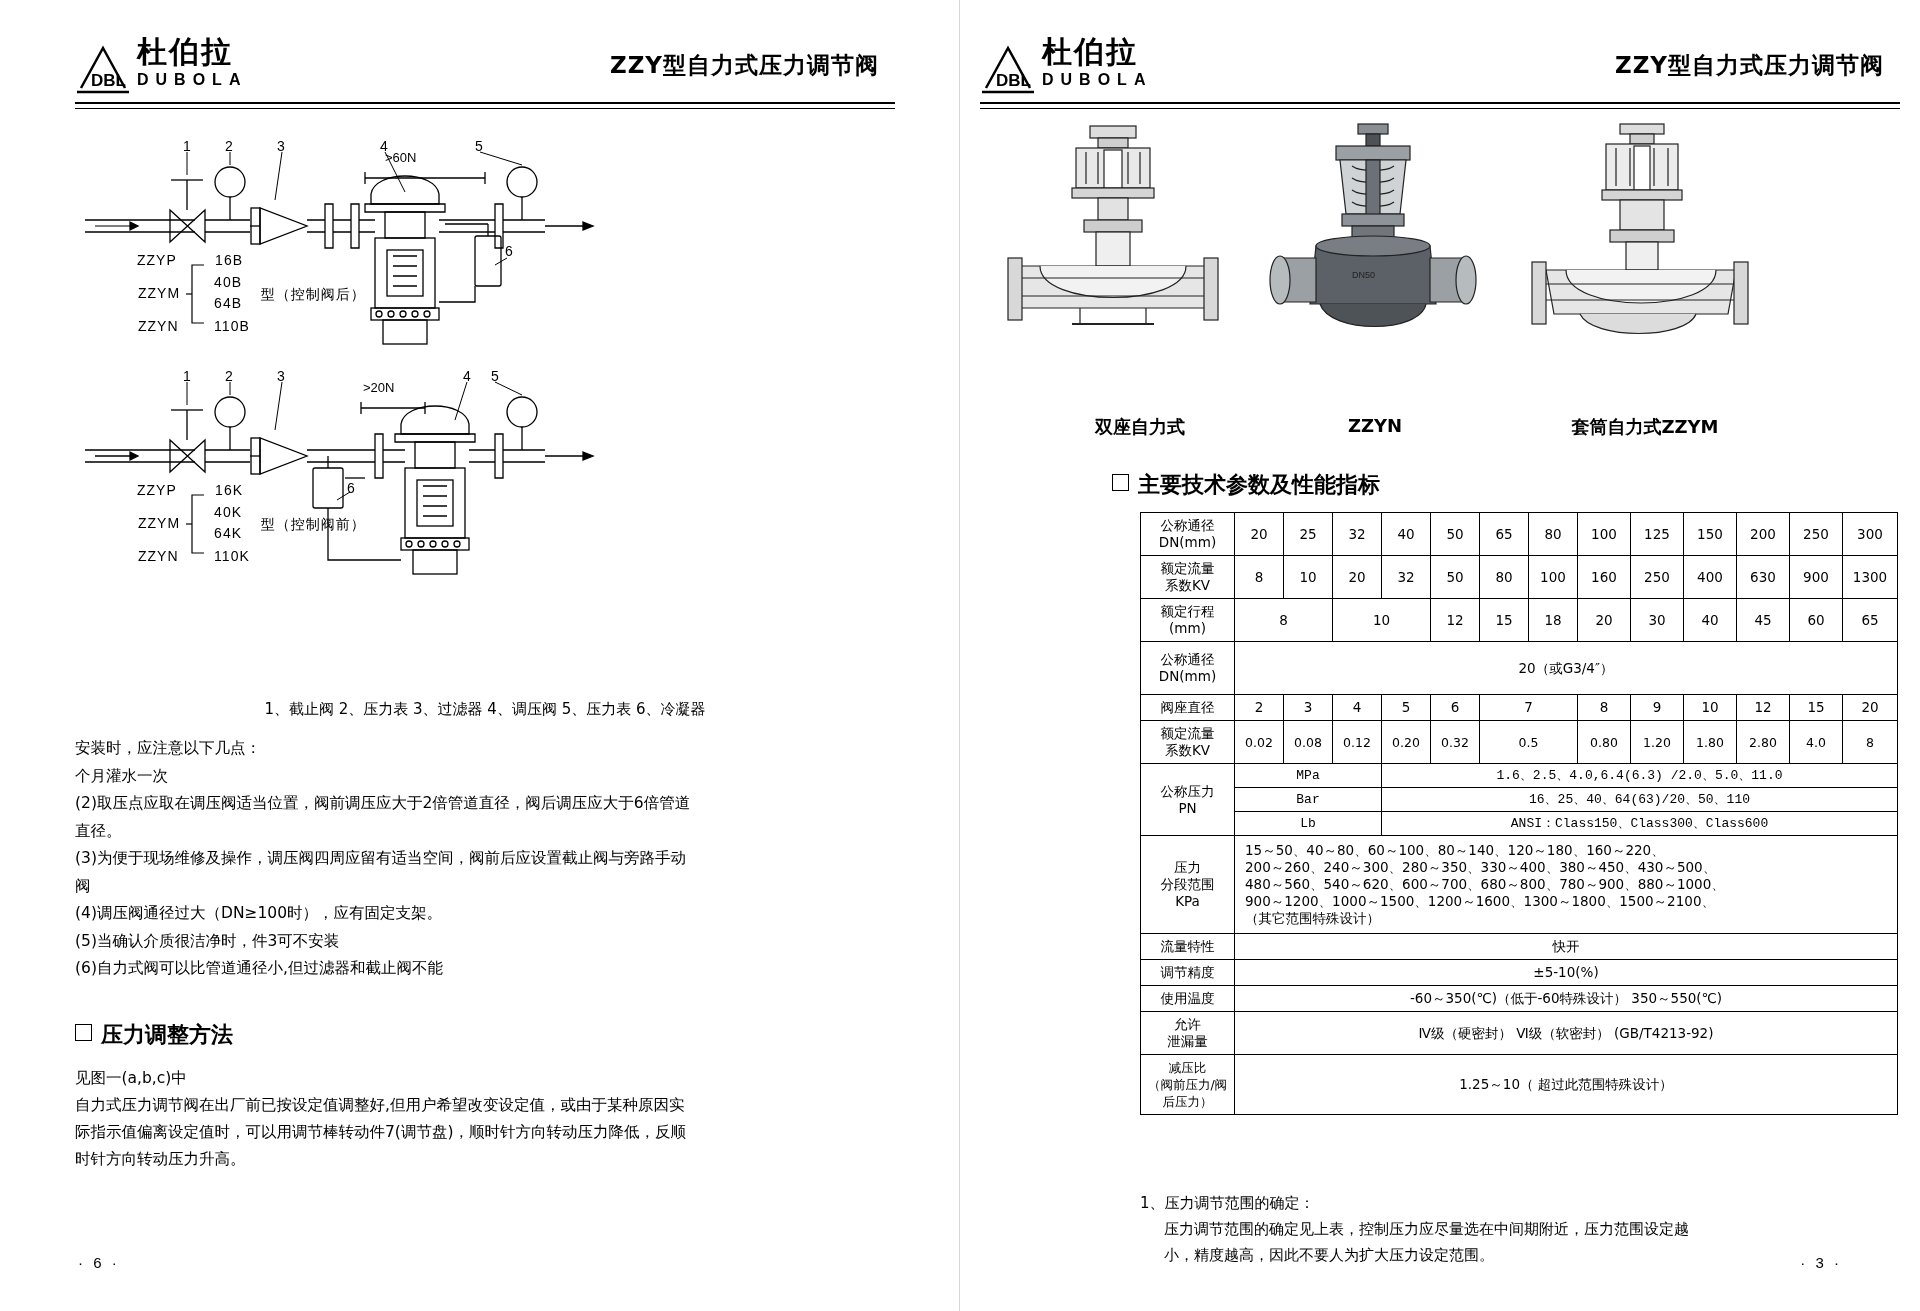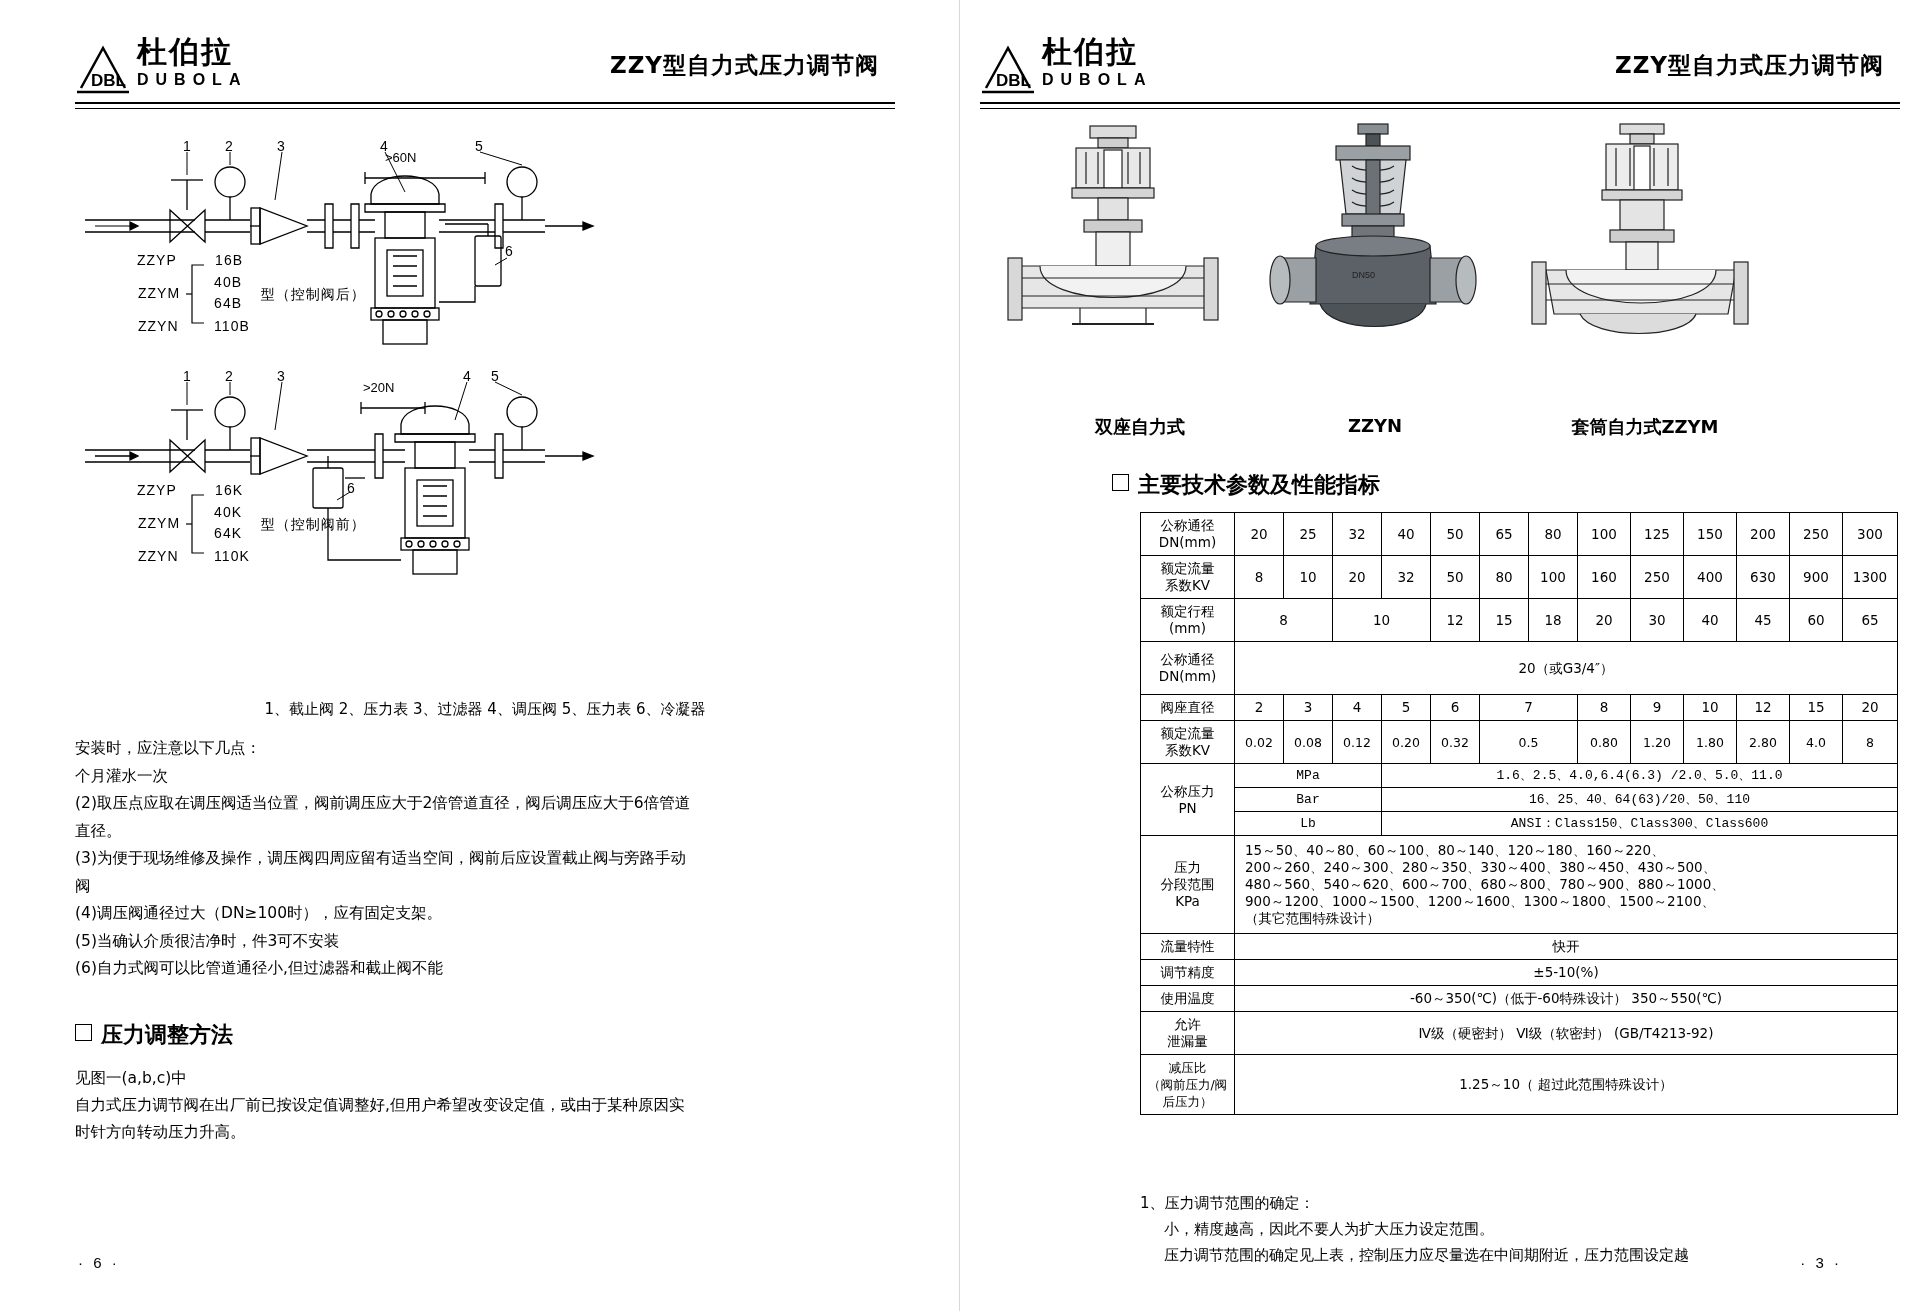--- a/index.html
+++ b/index.html
@@ -298,20 +298,21 @@
     <p>(6)自力式阀可以比管道通径小,但过滤器和截止阀不能</p>
   </div>
 
   <div class="sec-head">
     <span class="box"></span><span>压力调整方法</span>
   </div>
 
   <div class="body-txt2">
     <p class="indent" style="margin:0">见图一(a,b,c)中</p>
     <p style="margin:0">自力式压力调节阀在出厂前已按设定值调整好,但用户希望改变设定值，或由于某种原因实</p>
+    <p style="margin:0">际指示值偏离设定值时，可以用调节棒转动件7(调节盘)，顺时针方向转动压力降低，反顺</p>
     <p style="margin:0">时针方向转动压力升高。</p>
   </div>
 
   <div class="pgnum left">
     ·&nbsp;<span>6</span>&nbsp;·
   </div>
 </div>
 
 <div class="page page-right">
 
@@ -566,19 +567,19 @@
       <div style="white-space:pre-line;font-size:12.5px;">减压比
 （阀前压力/阀后压力）</div>
     </td>
     <td colspan="13">1.25～10（ 超过此范围特殊设计）</td>
   </tr>
 </tbody>
   </table>
 
 <div class="note">
   <div>1、压力调节范围的确定：</div>
+  <div class="ind">压力调节范围的确定见上表，控制压力应尽量选在中间期附近，压力范围设定越</div>
   <div class="ind">小，精度越高，因此不要人为扩大压力设定范围。</div>
-  <div class="ind">压力调节范围的确定见上表，控制压力应尽量选在中间期附近，压力范围设定越</div>
 </div>
 
 <div class="pgnum right">
   ·&nbsp;<span>3</span>&nbsp;·
 </div>
 
 </body></html>

